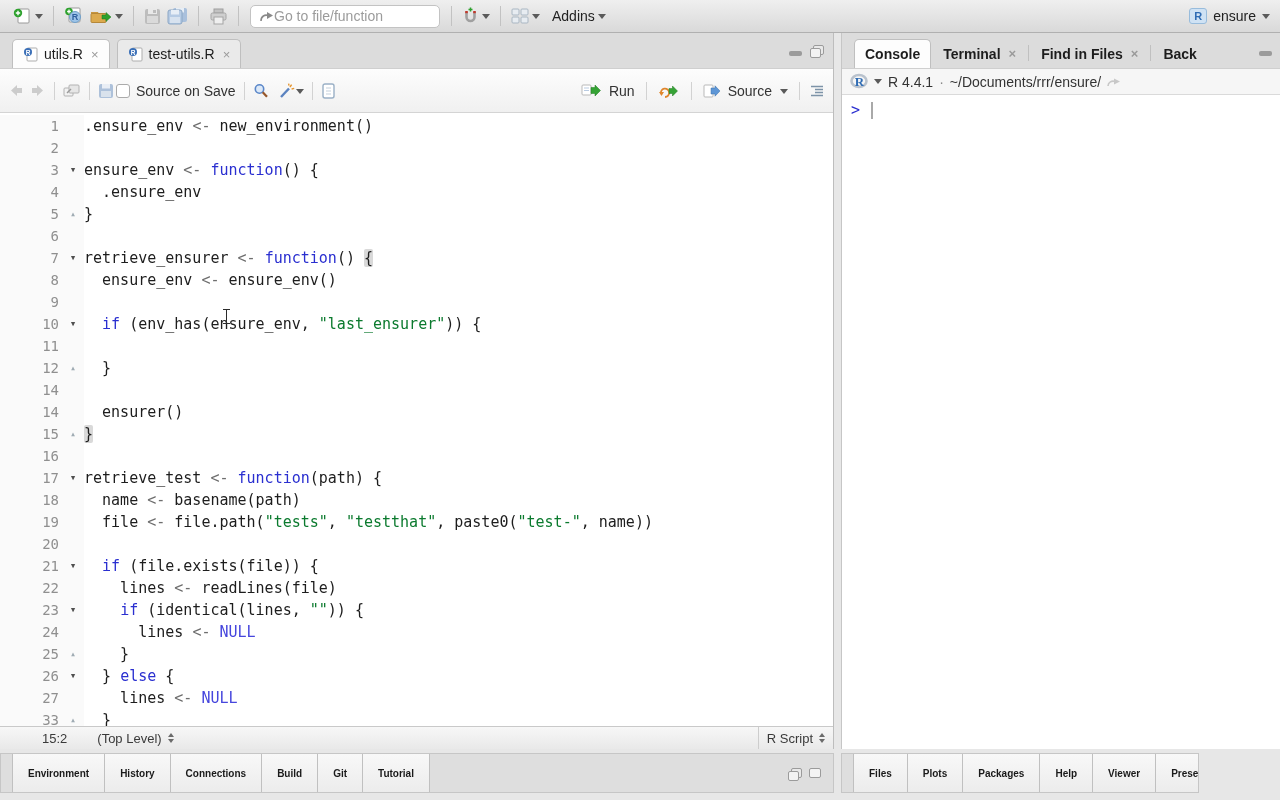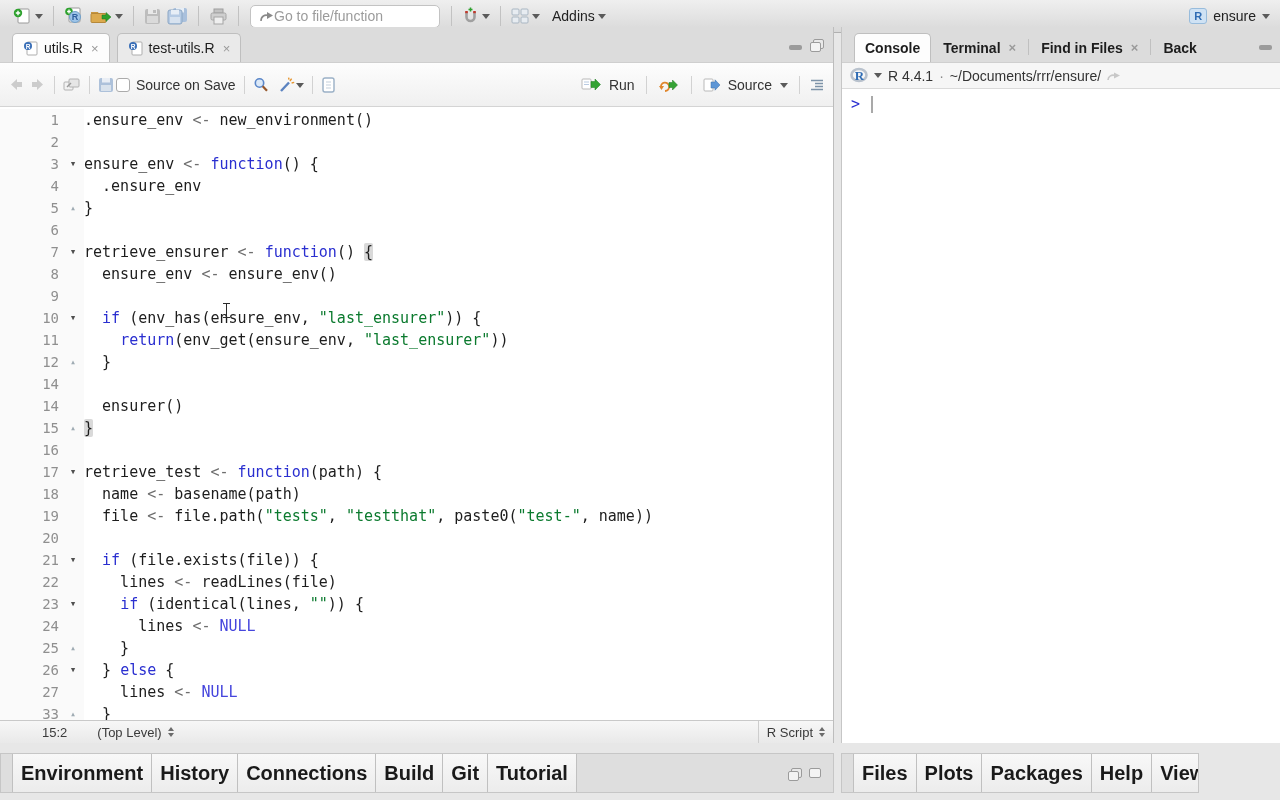--- a/index.html
+++ b/index.html
@@ -14,21 +14,21 @@
   .tbtn { display:flex; align-items:center; gap:3px; padding:2px 3px; border-radius:3px; }
   .tb-sep { width:1px; height:20px; background:#c2c2c2; margin:0 7px; }
   .caret { width:0; height:0; border:4px solid transparent; border-top:5px solid #5a5a5a; margin-top:5px; }
   .goto-box { display:flex; align-items:center; gap:0; width:190px; height:23px; background:#fff;
     border:1px solid #c3c3c3; border-radius:5px; padding:0 8px; margin:0 4px; }
   .goto-box .ph { color:#9b9b9b; font-size:14px; }
   .spacer { flex:1; }
   .proj-btn { display:flex; align-items:center; gap:6px; font-size:14px; color:#222; }
 
   
-  .pane { position:absolute; top:27px; height:716px; background:#7dd3fc; display:flex; flex-direction:column; }
+  .pane { position:absolute; top:33px; height:716px; background:#7dd3fc; display:flex; flex-direction:column; }
   .source-pane { left:0; width:834px; border-right:1px solid #bdbdbd; }
   .console-pane { left:841px; width:462px; border-left:1px solid #c6c6c6; }
 
   .tabstrip { position:relative; height:36px; background:#dcdcdc; display:flex; align-items:flex-end;
     padding-left:12px; flex-shrink:0; border-bottom:1px solid #cfcfcf; }
   .ftab { display:flex; align-items:center; gap:6px; height:29px; padding:0 10px;
     border:1px solid #bfbfbf; border-bottom:none; border-radius:5px 5px 0 0; font-size:14px; color:#1d1d1d; }
   .ftab.active { background:#fdfdfd; }
   .ftab.inactive { background:#eaeaea; margin-left:7px; }
   .tab-x { color:#9a9a9a; font-size:13px; margin-left:2px; }
@@ -75,21 +75,21 @@
     display:flex; align-items:center; padding:0 8px; font-size:14px; color:#333; }
   .con-body { flex:1; background:#fff; padding:6px 0 0 9px; font-family:"DejaVu Sans Mono", monospace; font-size:15px; display:flex; }
   .prompt { color:#2a2fd0; }
   .console-caret { width:1.5px; height:17px; background:#a9a9a9; margin-left:11px; margin-top:1px; }
 
   
   .bstrip { position:absolute; top:753px; height:40px; background:#dedede; border:1px solid #c6c6c6;
     display:flex; align-items:stretch; overflow:hidden; }
   .bstrip.left { left:0; width:834px; }
   .bstrip.right { left:841px; width:358px; }
-  .btab { display:flex; align-items:center; padding:0 8px; font-size:20px; font-weight:bold; color:#1a1a1a;
+  .btab { display:flex; align-items:center; padding:0 15px; font-size:10px; font-weight:bold; color:#1a1a1a;
     background:linear-gradient(#f8f8f8,#ececec); border-right:1px solid #c0c0c0; }
   .btab:first-child { border-left:1px solid #c0c0c0; margin-left:11px; }
   .bwin { margin-left:auto; display:flex; gap:8px; align-items:center; padding-right:12px; }
 
   
   .icn { display:inline-block; vertical-align:middle; }
   .ic-min { width:13px; height:5px; background:#9b9b9b; border-radius:2px; margin-top:6px; }
   .ic-max { position:relative; width:13px; height:11px; }
   .ic-max:before { content:""; position:absolute; left:3px; top:0; width:9px; height:8px; border:1.5px solid #9b9b9b; border-radius:2px; background:#e9e9e9; }
   .ic-max:after { content:""; position:absolute; left:0; top:3px; width:9px; height:8px; border:1.5px solid #9b9b9b; border-radius:2px; background:#f3f3f3; }
@@ -343,21 +343,20 @@
           <span class="code"></span>
         </div>
         <div class="code-line">
           <span class="gut">10</span>
           <span class="fold o">▾</span>
           <span class="code"><span class="t-p">  </span><span class="t-k">if</span><span class="t-p"> (env_has(ensure_env, </span><span class="t-s">"last_ensurer"</span><span class="t-p">)) {</span></span>
         </div>
         <div class="code-line">
           <span class="gut">11</span>
           <span class="fold "></span>
-          <span class="code"><span class="t-p">    </span><span class="t-k">return</span><span class="t-p">(env_get(ensure_env, </span><span class="t-s">"last_ensurer"</span><span class="t-p">))</span></span>
         </div>
         <div class="code-line">
           <span class="gut">12</span>
           <span class="fold c">▴</span>
           <span class="code"><span class="t-p">  }</span></span>
         </div>
         <div class="code-line">
           <span class="gut">14</span>
           <span class="fold "></span>
           <span class="code"></span>

